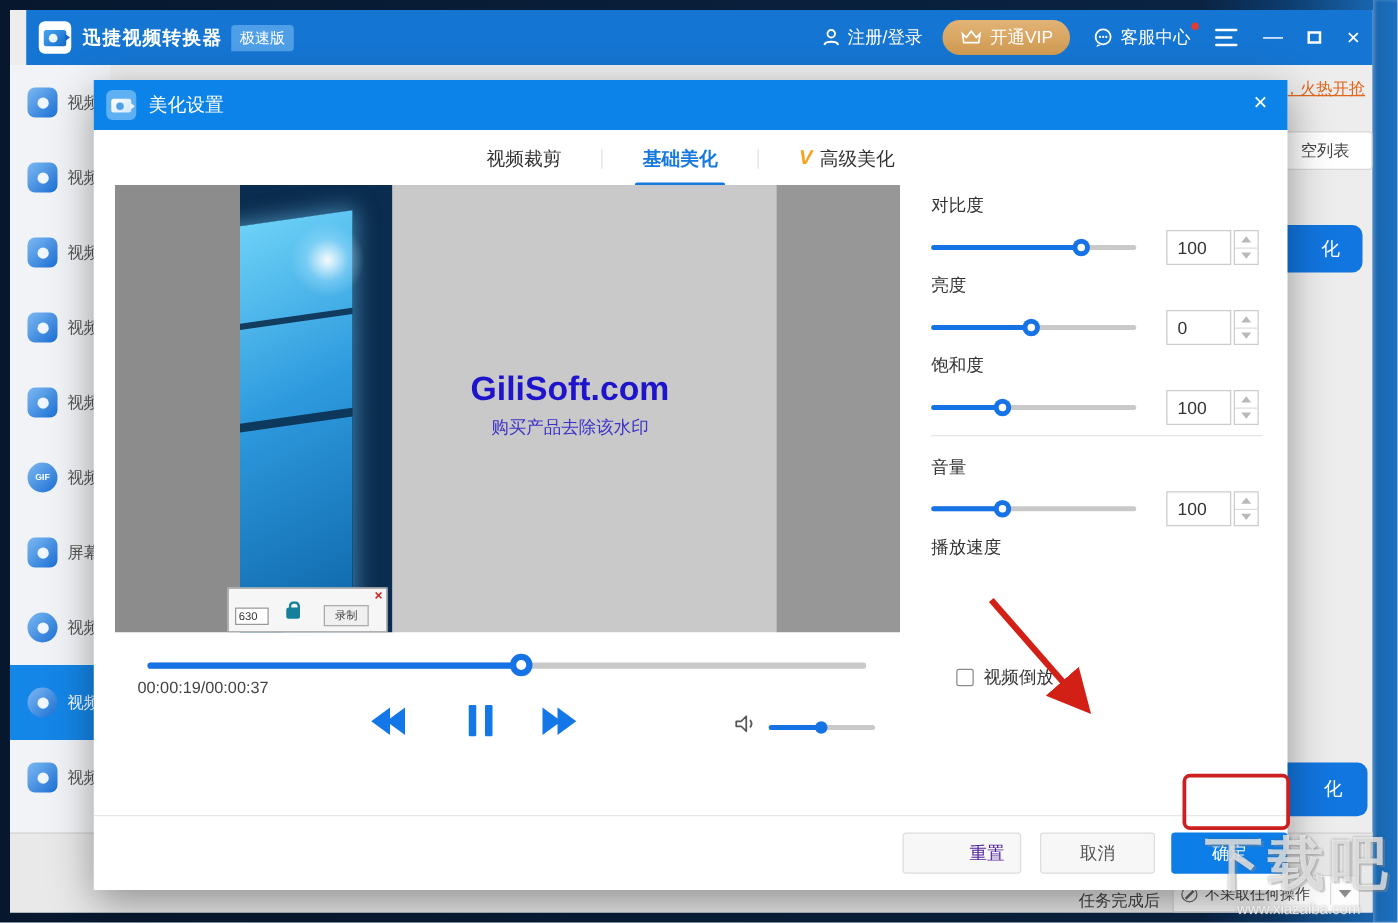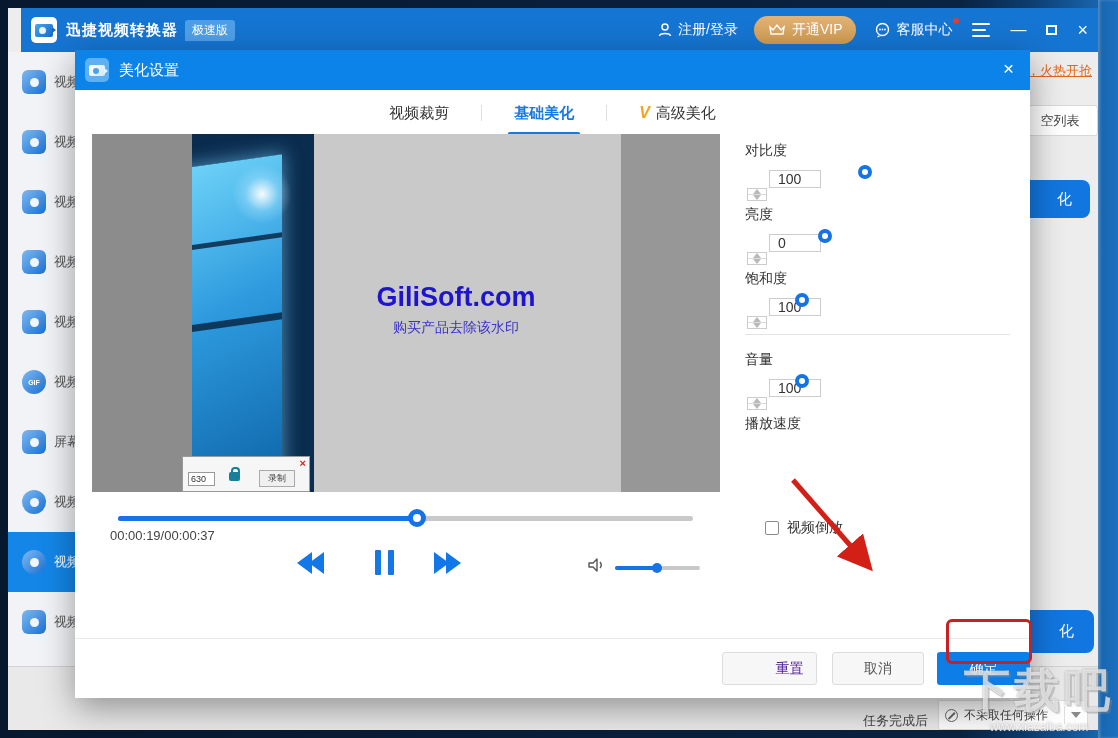--- a/index.html
+++ b/index.html
@@ -53,21 +53,21 @@
   .bottombar { position:absolute; left:0; right:0; bottom:0; height:64px; background:#e9e9e9; border-top:1px solid #d2d2d2; display:flex; align-items:flex-end; justify-content:flex-end; padding-right:10px; gap:10px; }
   .bb-label { font-size:13px; color:#444; }
   .bb-dropdown { width:150px; height:30px; background:#fdfdfd; border:1px solid #d9d9d9; border-radius:2px; display:flex; align-items:center; padding:0 6px; gap:6px; cursor:pointer; }
   .no-icon { width:13px; height:13px; border:1.5px solid #666; border-radius:50%; position:relative; flex:0 0 13px; }
   .no-icon:before { content:""; position:absolute; left:1px; top:5px; width:9px; height:1.5px; background:#666; transform:rotate(-45deg); }
   .bb-dropdown span { font-size:12px; color:#444; white-space:nowrap; }
   .bb-chevron { margin-left:auto; border-left:1px solid #ddd; padding-left:6px; height:18px; display:flex; align-items:center; }
   .bb-chevron:after { content:""; border-left:5px solid transparent; border-right:5px solid transparent; border-top:6px solid #8a8a8a; }
 
   
-  .dialog { position:absolute; left:75px; top:50px; width:955px; height:648px; background:#fff; box-shadow:0 10px 32px rgba(0,0,0,.38); }
+  .dialog { position:absolute; left:75px; top:64px; width:955px; height:648px; background:#fff; box-shadow:0 10px 32px rgba(0,0,0,.38); }
   .dlg-header { position:absolute; left:0; top:0; right:0; height:40px; background:#0c83e8; display:flex; align-items:center; padding:0 10px; }
   .dlg-icon { width:24px; height:24px; background:#5db0f2; border-radius:5px; display:flex; align-items:center; justify-content:center; }
   .dlg-icon .cam { width:16px; height:11px; background:linear-gradient(135deg,#fff,#cfe7fb); }
   .dlg-icon .cam:before { background:#3f97e6; width:6px; height:6px; }
   .dlg-icon .cam:after { border-left-color:#e8f3fd; }
   .dlg-title { color:#fff; font-size:15px; margin-left:10px; }
   .dlg-close { position:absolute; right:16px; top:9px; color:#fff; font-size:19px; line-height:20px; cursor:pointer; }
 
   .tabs { position:absolute; left:0; top:40px; right:0; height:46px; display:flex; align-items:center; justify-content:center; gap:26px; }
   .tab { font-size:15px; color:#333; cursor:pointer; position:relative; padding:10px 6px; display:flex; align-items:center; gap:6px; }
@@ -113,21 +113,21 @@
   .btn-pause { position:absolute; left:300px; top:500px; display:flex; gap:7px; cursor:pointer; }
   .btn-pause i { width:6px; height:25px; background:#1377e8; border-radius:1px; }
   .vol-icon { position:absolute; left:512px; top:506px; }
   .vol-track { position:absolute; left:540px; top:516px; width:85px; height:4px; background:#c9c9c9; border-radius:2px; cursor:pointer; }
   .v-fill { position:relative; height:100%; background:#1673e6; border-radius:2px; }
   .v-dot { position:absolute; right:-5px; top:-3px; width:10px; height:10px; background:#1673e6; border-radius:50%; }
 
   
   .settings { position:absolute; left:670px; top:84px; width:265px; padding-top:8px; }
   .s-label { font-size:14px; color:#333; height:20px; margin-bottom:8px; }
-  .s-line { display:flex; height:28px; margin-bottom:8px;flex-direction:column; }
+  .s-line { display:flex; align-items:center; height:28px; margin-bottom:8px; }
   .s-track { width:164px; height:4px; background:#c9c9c9; border-radius:2px; position:relative; cursor:pointer; }
   .s-fill { position:relative; height:100%; background:#1673e6; border-radius:2px; }
   .s-handle { position:absolute; right:-7px; top:-5px; width:14px; height:14px; background:#1673e6; border-radius:50%; cursor:pointer; }
   .s-handle:before { content:""; position:absolute; left:4px; top:4px; width:6px; height:6px; background:#fff; border-radius:50%; }
   .s-value { margin-left:24px; width:52px; height:28px; border:1px solid #ccc; font-size:14px; color:#333; display:flex; align-items:center; padding-left:8px; background:#fff; }
   .s-spin { margin-left:2px; width:20px; height:28px; border:1px solid #ccc; display:flex; flex-direction:column; }
   .s-spin i { flex:1; display:flex; align-items:center; justify-content:center; cursor:pointer; }
   .s-spin i:first-child { border-bottom:1px solid #ddd; }
   .s-spin i:first-child:after { content:""; border-left:4px solid transparent; border-right:4px solid transparent; border-bottom:5px solid #b9b9b9; }
   .s-spin i:last-child:after { content:""; border-left:4px solid transparent; border-right:4px solid transparent; border-top:5px solid #b9b9b9; }

